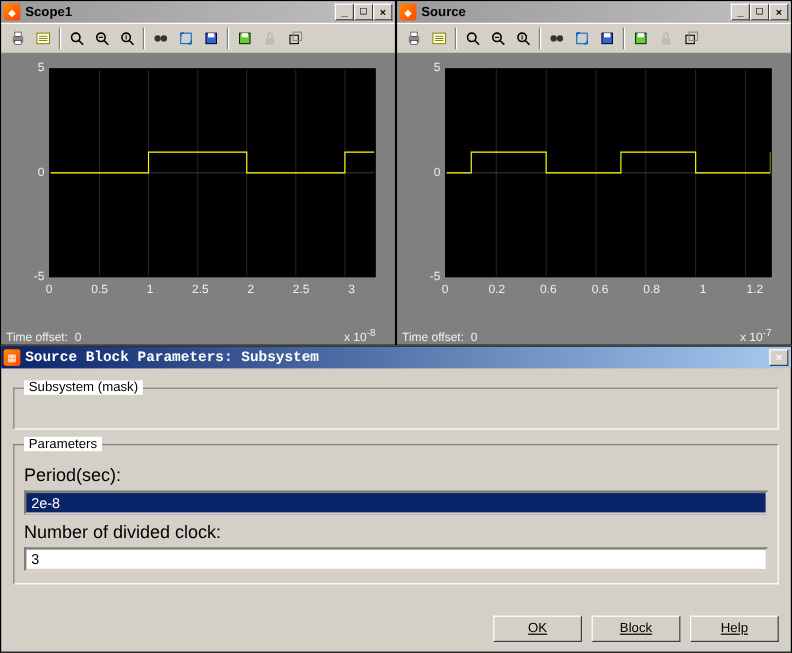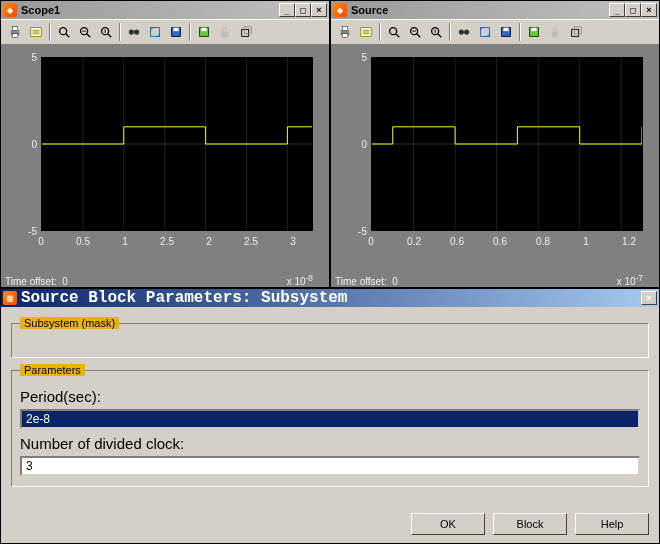--- a/index.html
+++ b/index.html
@@ -22,31 +22,31 @@
 .axes-wrap { position: relative; width: 100%; height: 210px; }
 .plot-inner { position: absolute; left: 32px; top: 8px; right: 8px; bottom: 28px; background: #000; border: 1px solid #000; }
 .plot-svg { width: 100%; height: 100%; display: block; }
 .tick-y { position: absolute; left: 0; width: 28px; text-align: right; color: #eee; font-size: 10px; transform: translateY(-50%); }
 .tick-x { position: absolute; bottom: 12px; color: #eee; font-size: 10px; transform: translateX(-50%); }
 .exp-label { position: absolute; right: 16px; bottom: 0; color: #eee; font-size: 10px; }
 .time-offset { position: absolute; left: 4px; bottom: 0px; color: #eee; font-size: 10px; }
 
 .dialog { position: absolute; top: 288px; left: 0; width: 660px; height: 256px; background: #d4d0c8; border: 1px solid #000; }
 .dialog .titlebar { background: linear-gradient(to right,#0a246a,#a6caf0); color: #fff; }
-.dialog .title-text { color: #fff; font-family: "Courier New", monospace; font-weight: bold; font-size: 16px; }
+.dialog .title-text { color: #fff; font-family: "Courier New", monospace; font-weight: bold; font-size: 12px; }
 .dialog-body { padding: 4px 10px; }
 fieldset { border: 1px solid #fff; border-top-color: #808080; border-left-color: #808080; margin: 6px 0; padding: 6px 8px 10px 8px; }
-legend { font-size: 11px; padding: 0 4px; background: #eab308; margin-top: 46px; }
+legend { font-size: 11px; padding: 0 4px; background: #ffffff; margin-top: 46px; }
 .field-label { font-size: 15px; margin: 6px 0 4px 0; display: block; }
 .field-input { width: 100%; height: 20px; border: 2px inset #d4d0c8; background: #fff; padding: 1px 4px; font-size: 12px; font-family: inherit; }
 .field-input.selected { background: #0a246a; color: #fff; }
 
 .dialog-buttons { position: absolute; bottom: 8px; right: 10px; display: flex; gap: 8px; }
 .dlg-btn { width: 74px; height: 22px; background: #d4d0c8; border: 1px solid; border-color: #fff #404040 #404040 #fff; font-size: 11px; cursor: pointer; text-decoration: underline; text-decoration-color: transparent; }
-.dlg-btn .ul { }
+.dlg-btn .ul { text-decoration: underline; }
 .close-x { font-weight: bold; font-family: Arial; }
 </style>
 </head>
 <body>
 
 <div class="scope-container">
 
   <div class="scope-window">
     <div class="titlebar">
       <span class="title-icon">◆</span>

